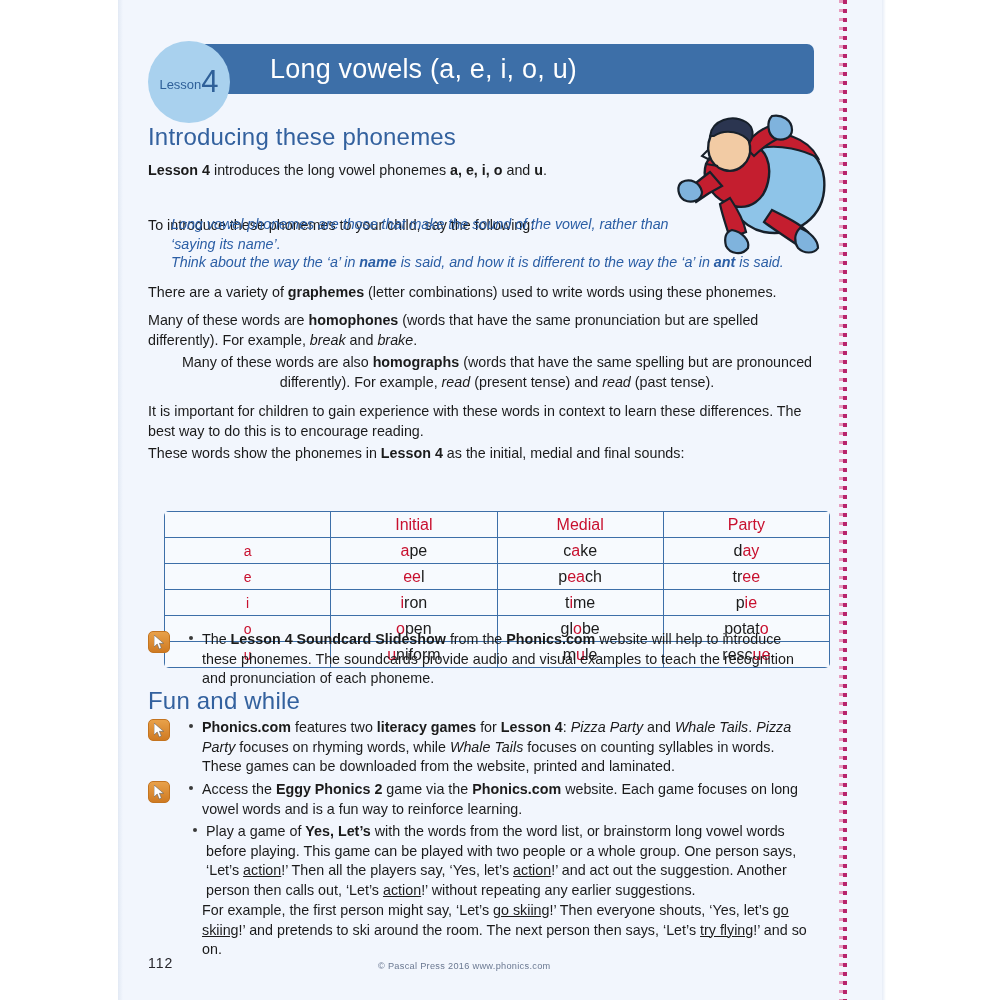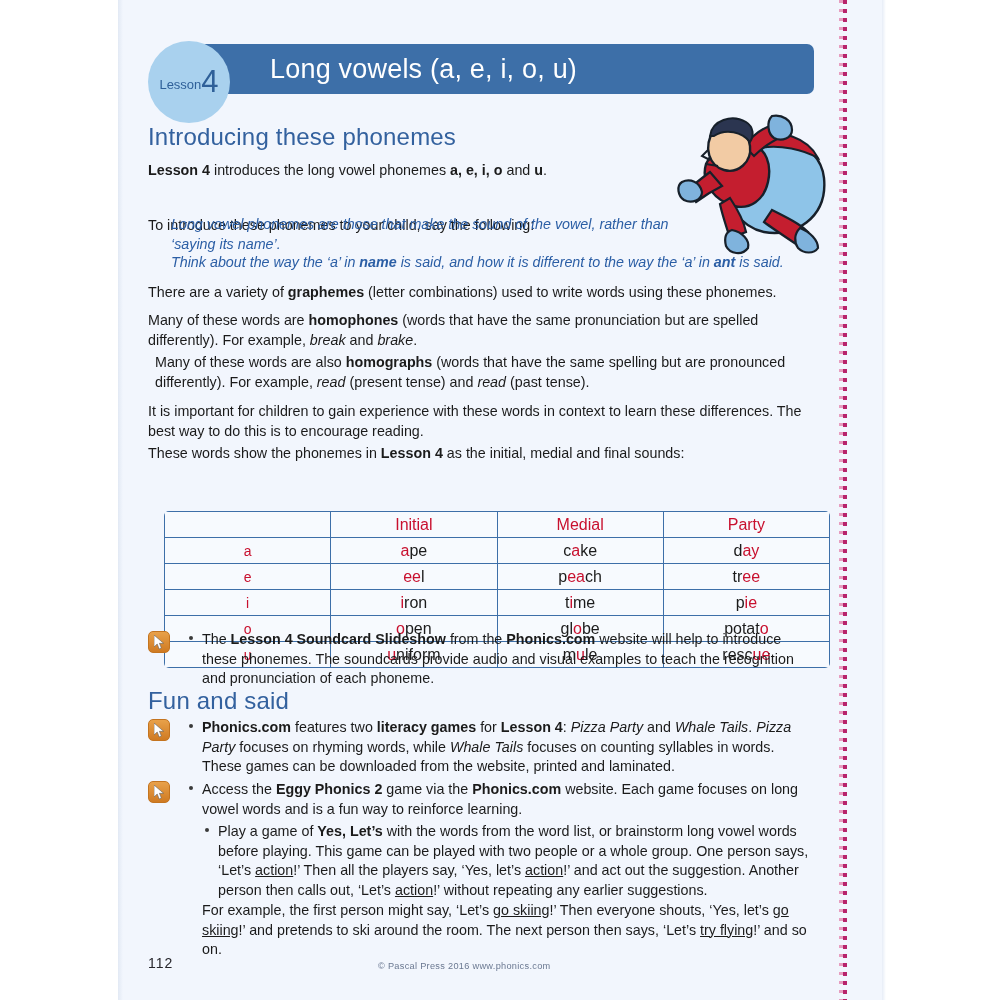--- a/index.html
+++ b/index.html
@@ -182,21 +182,21 @@
     </p>
 
     <p class="para" style="position:absolute;left:0;top:283px;width:666px;">
       <span>There are a variety of </span><b>graphemes</b><span> (letter combinations) used to write words using these phonemes.</span>
     </p>
 
     <p class="para" style="position:absolute;left:0;top:311px;width:660px;">
       <span>Many of these words are </span><b>homophones</b><span> (words that have the same pronunciation but are spelled differently). For example, </span><i>break</i><span> and </span><i>brake</i><span>.</span>
     </p>
 
-    <p class="para" style="position:absolute;left:7px;top:353px;width:666px;">
+    <p class="para" style="position:absolute;left:16px;top:353px;width:666px;text-align:center;">
       <span>Many of these words are also </span><b>homographs</b><span> (words that have the same spelling but are pronounced differently). For example, </span><i>read</i><span> (present tense) and </span><i>read</i><span> (past tense).</span>
     </p>
 
     <p class="para" style="position:absolute;left:0;top:402px;width:666px;">It is important for children to gain experience with these words in context to learn these differences. The best way to do this is to encourage reading.</p>
 
     <p class="para" style="position:absolute;left:0;top:444px;width:666px;">
       <span>These words show the phonemes in </span><b>Lesson 4</b><span> as the initial, medial and final sounds:</span>
     </p>
 
     <div class="wt-wrap" style="position:absolute;left:16px;top:470px;margin-top:41px;">
@@ -251,21 +251,21 @@
           </svg>
       </span>
       <span class="bullet-dot"></span>
       <div class="bullet-body">
         <p class="para">
           <span>The </span><b>Lesson 4 Soundcard Slideshow</b><span> from the </span><b>Phonics.com</b><span> website will help to introduce these phonemes. The soundcards provide audio and visual examples to teach the recognition and pronunciation of each phoneme.</span>
         </p>
       </div>
     </div>
 
-    <h2 class="section-heading" style="position:absolute;left:0;top:687px;">Fun and said</h2>
+    <h2 class="section-heading" style="position:absolute;left:0;top:687px;">Fun and while</h2>
 
     <div class="bullet-row" style="position:absolute;left:0;top:718px;width:666px;">
       <span class="cursor-badge">
         <svg width="12" height="15" viewBox="0 0 12 15">
             <path d="M0 0 L0 12 L3.2 9 L5.2 14 L7.4 13 L5.4 8.3 L9.6 8.3 Z" fill="#ffffff" stroke="#5e5e5e" stroke-width=".6"></path>
           </svg>
       </span>
       <span class="bullet-dot"></span>
       <div class="bullet-body">
         <p class="para">
@@ -281,21 +281,21 @@
           </svg>
       </span>
       <span class="bullet-dot"></span>
       <div class="bullet-body">
         <p class="para">
           <span>Access the </span><b>Eggy Phonics 2</b><span> game via the </span><b>Phonics.com</b><span> website. Each game focuses on long vowel words and is a fun way to reinforce learning.</span>
         </p>
       </div>
     </div>
 
-    <div class="bullet-row" style="position:absolute;left:16px;top:822px;width:666px;">
+    <div class="bullet-row" style="position:absolute;left:4px;top:822px;width:666px;">
       <span class="bullet-dot"></span>
       <div class="bullet-body">
         <p class="para">
           <span>Play a game of </span><b>Yes, Let’s</b><span> with the words from the word list, or brainstorm long vowel words before playing. This game can be played with two people or a whole group. One person says, ‘Let’s </span><span class="u">action</span><span>!’ Then all the players say, ‘Yes, let’s </span><span class="u">action</span><span>!’ and act out the suggestion. Another person then calls out, ‘Let’s </span><span class="u">action</span><span>!’ without repeating any earlier suggestions.</span>
         </p>
       </div>
     </div>
 
     <div style="position:absolute;left:54px;top:901px;width:612px;">
       <p class="para">

